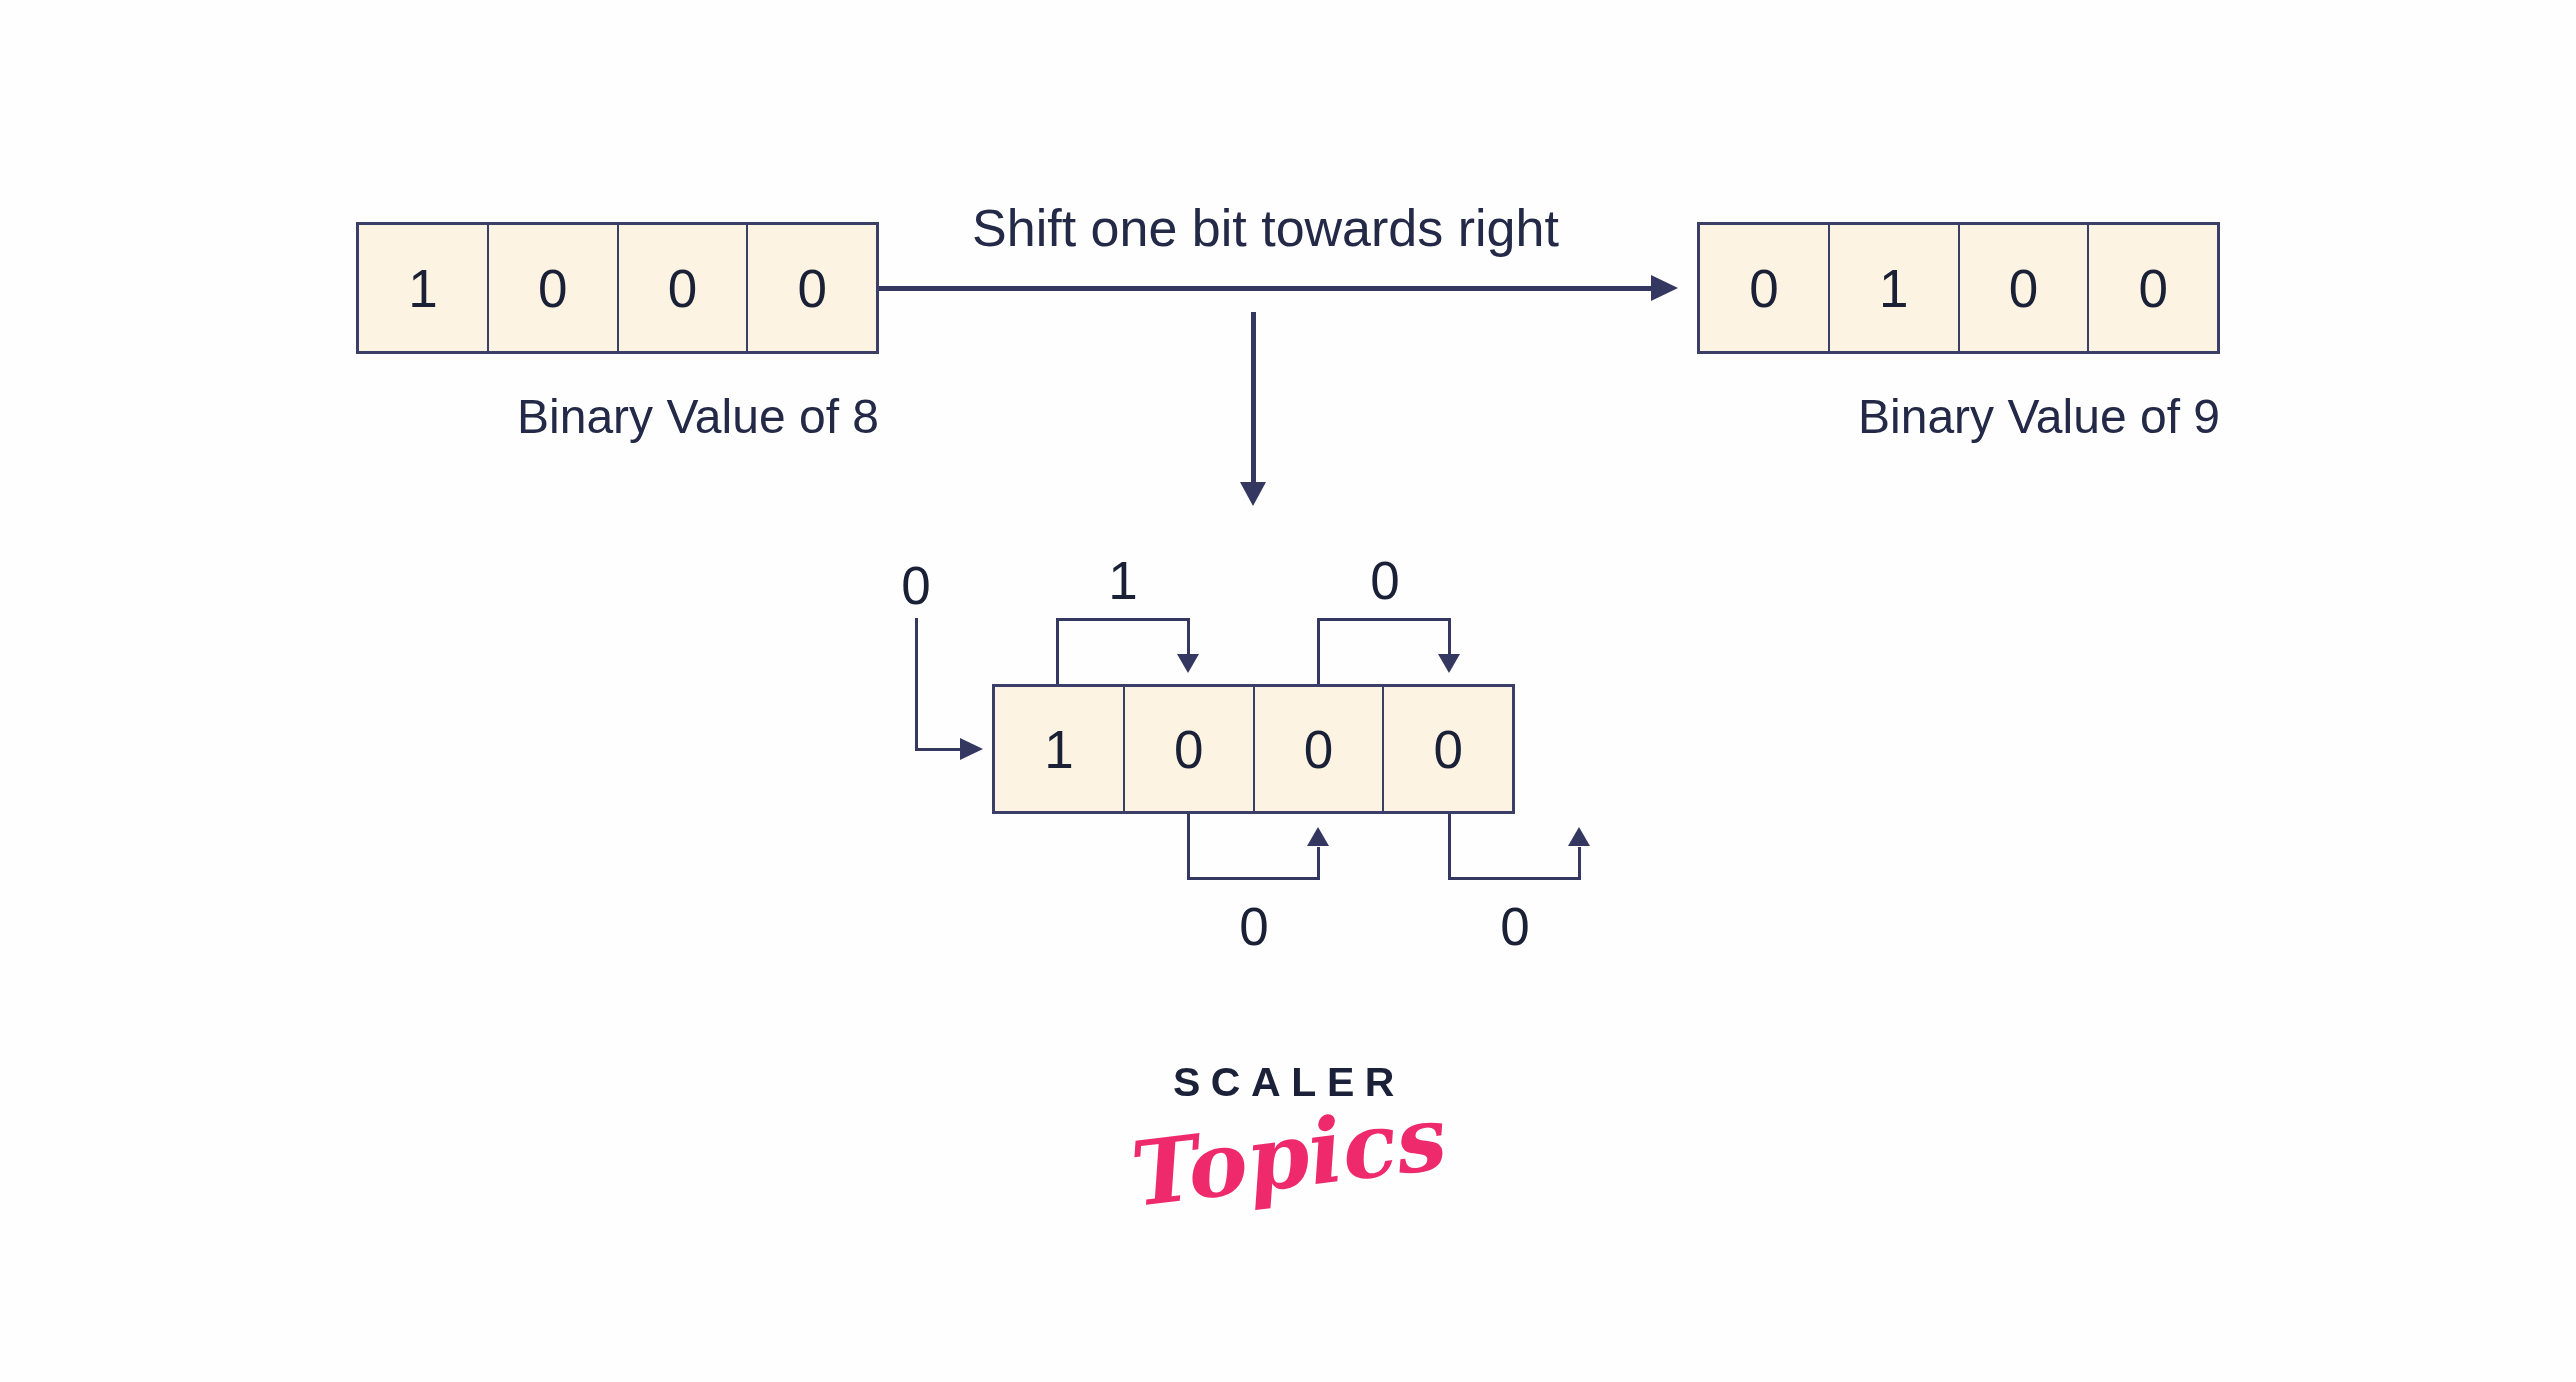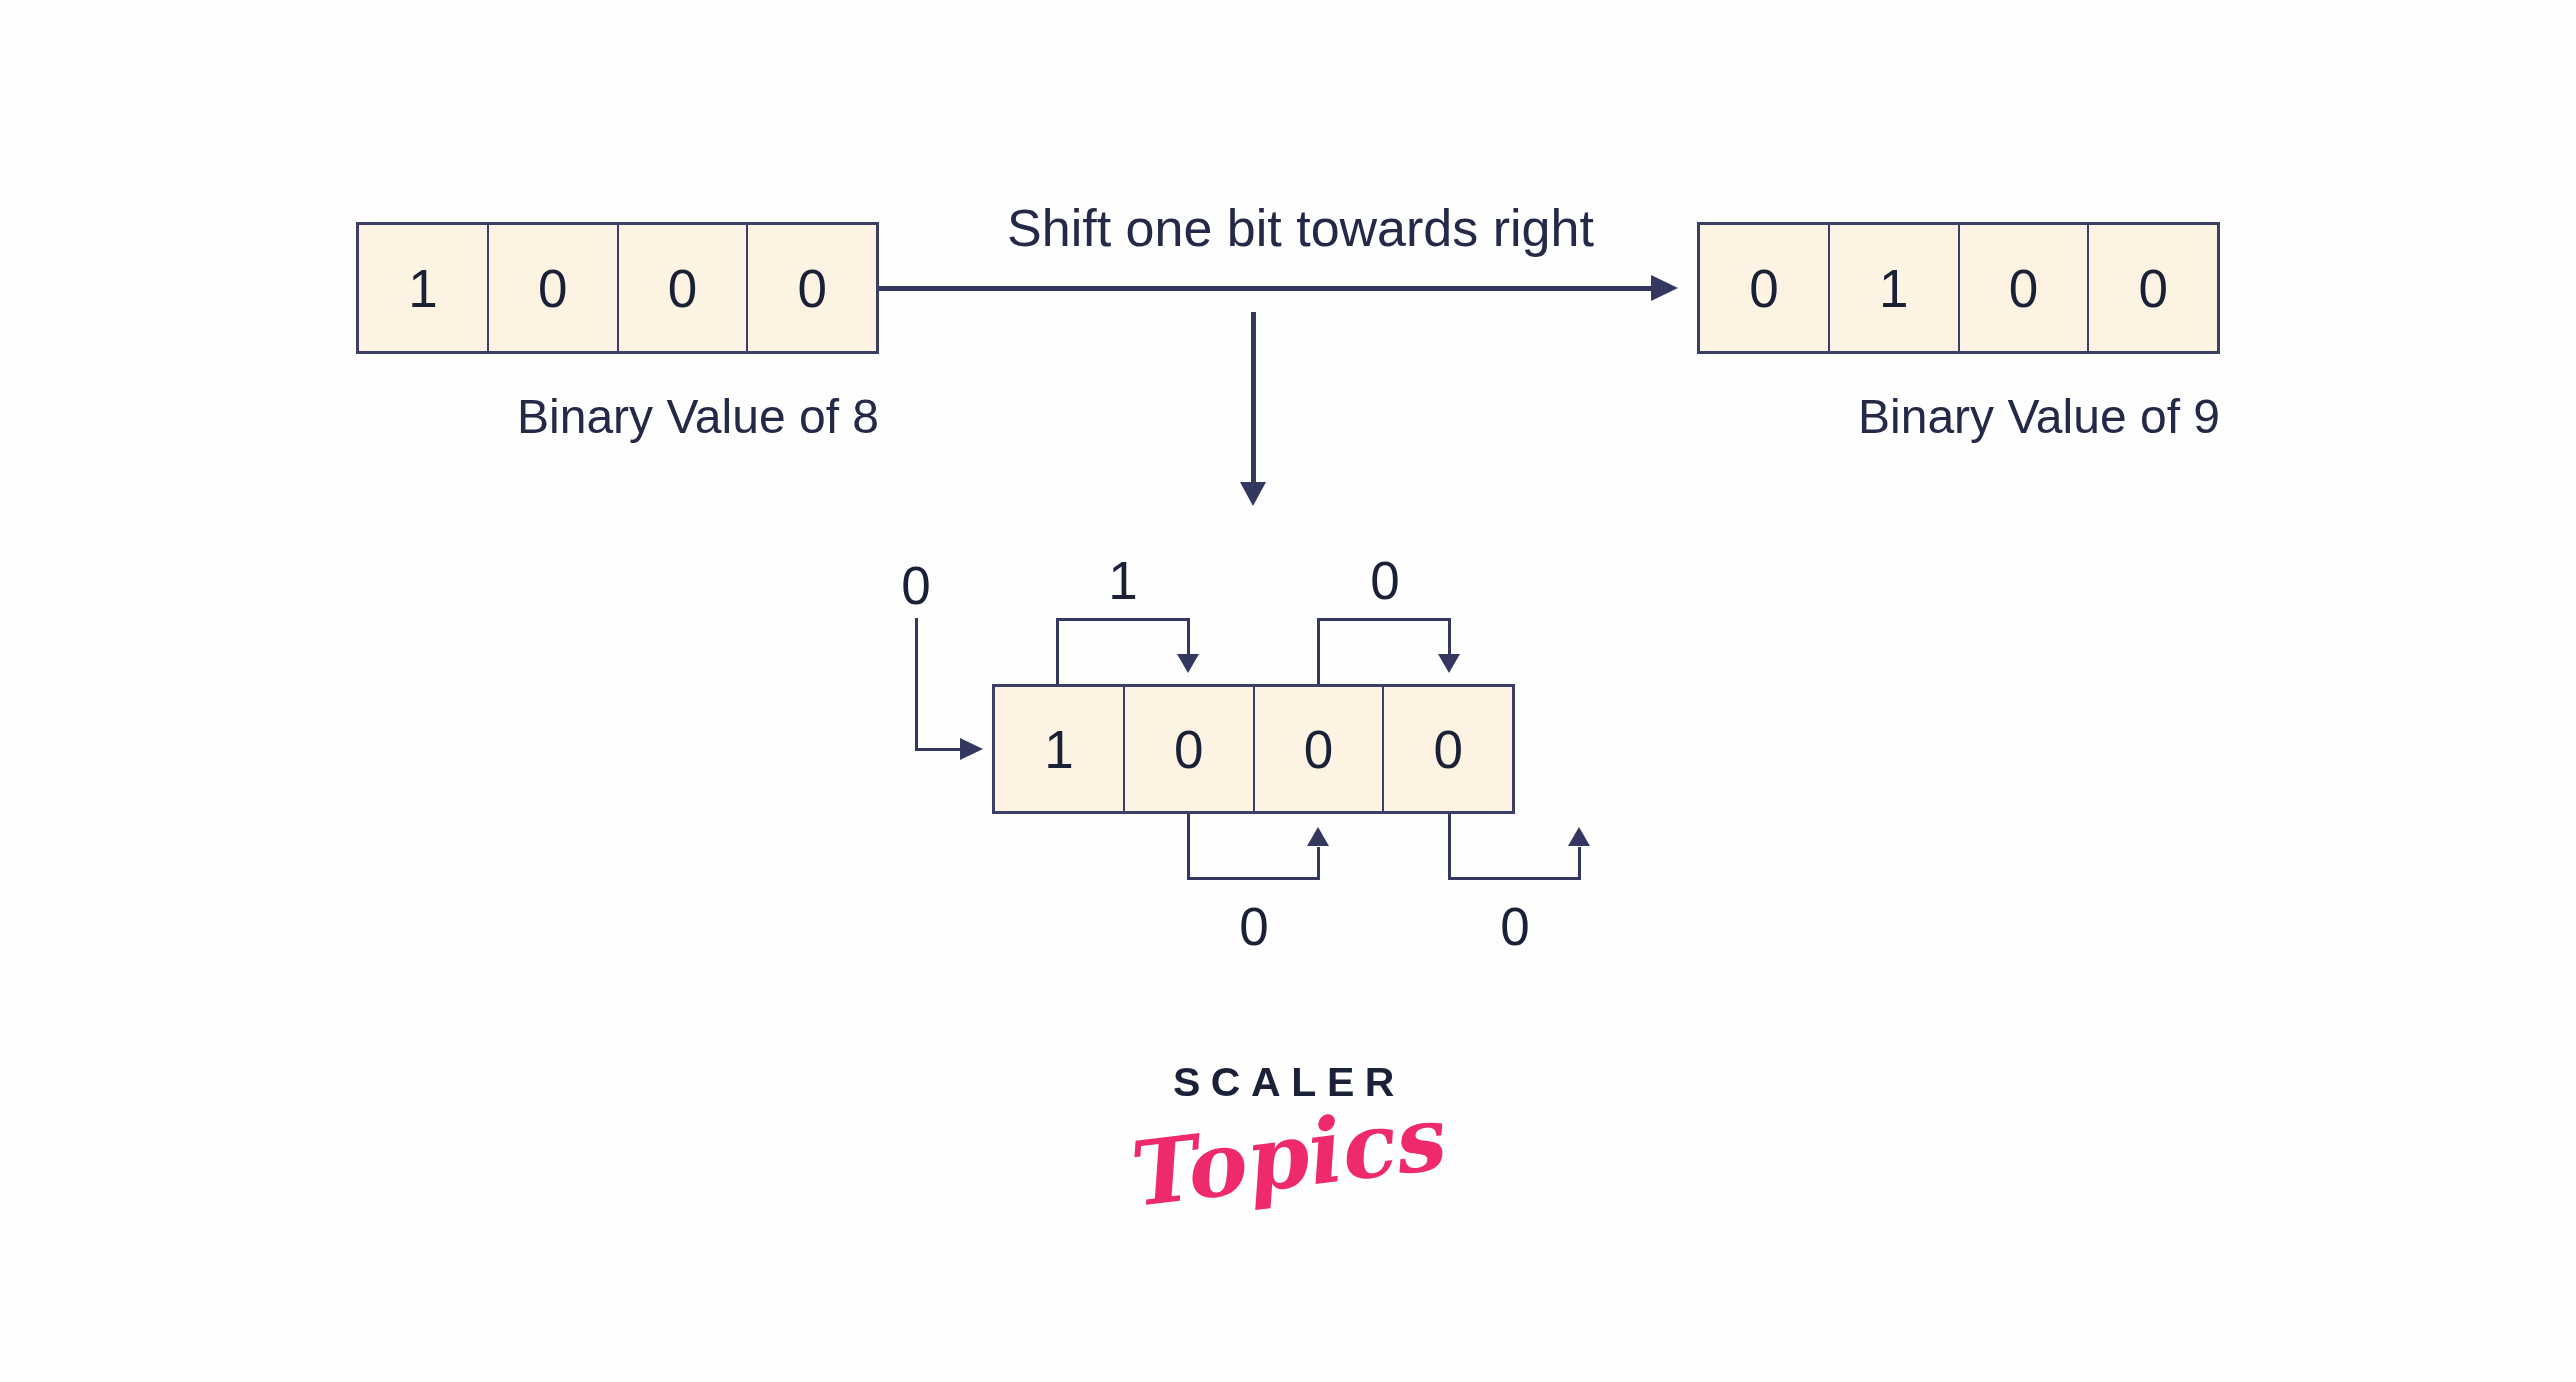--- a/index.html
+++ b/index.html
@@ -33,21 +33,21 @@
   #reg-result{left:1697px;top:222px;width:523px;height:132px;}
   #reg-detail{left:992px;top:684px;width:523px;height:130px;}
   .caption{
     position:absolute;width:523px;text-align:right;
     font-size:48px;color:var(--ink);
   }
   #caption-source{left:356px;top:389px;}
   #caption-result{left:1697px;top:389px;}
   
   .title{
-    position:absolute;left:914px;top:198px;width:773px;
+    position:absolute;left:879px;top:198px;width:773px;
     text-align:center;font-size:52px;color:var(--ink);
   }
   
   .h-line,.v-line{position:absolute;background:var(--line);}
   
   #shift-line{left:879px;top:286px;width:773px;height:4.5px;}
   #shift-head{
     position:absolute;left:1651px;top:275px;width:0;height:0;
     border-left:27px solid var(--line);
     border-top:13.6px solid transparent;border-bottom:13.6px solid transparent;

